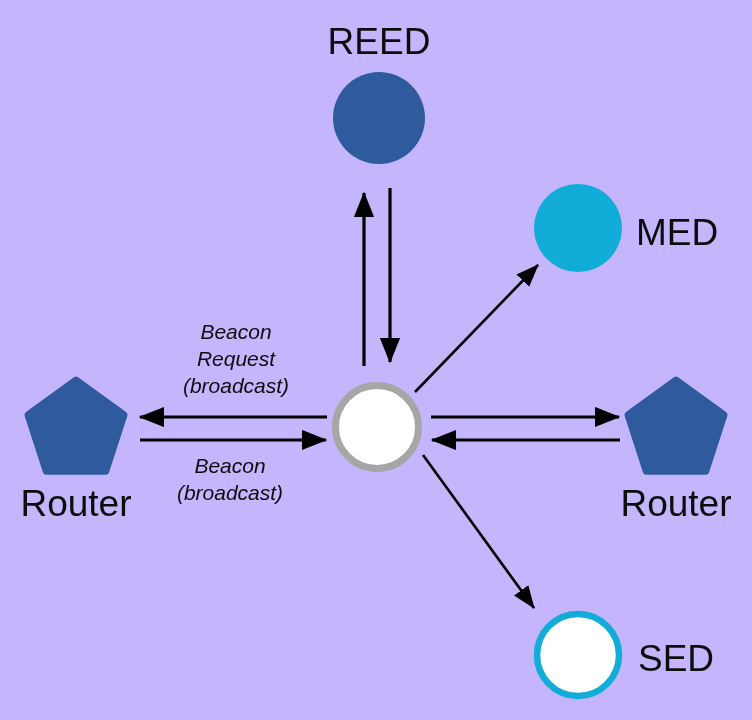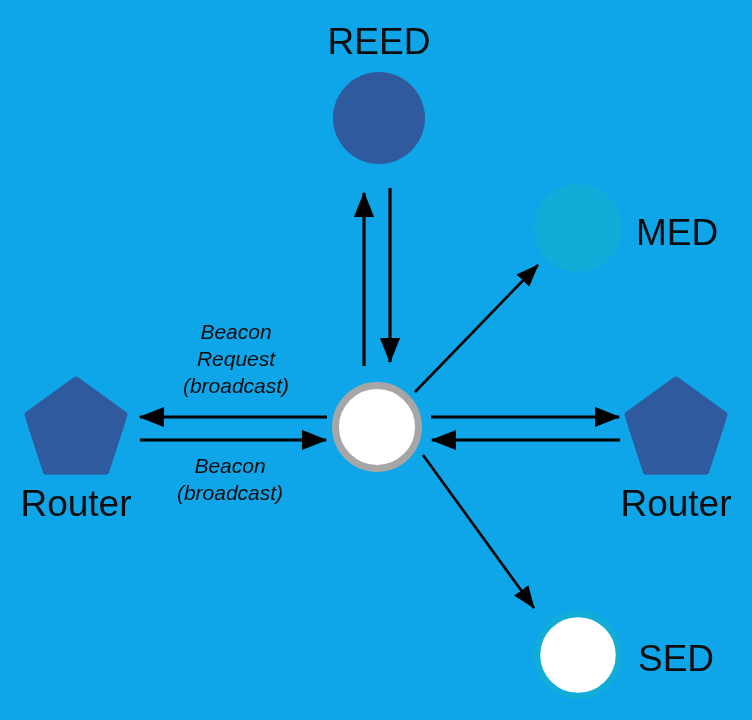--- a/index.html
+++ b/index.html
@@ -10,21 +10,21 @@
   body {
     width: 752px;
     height: 720px;
     font-family: "Liberation Sans", sans-serif;
     overflow: hidden;
   }
   #diagram-root {
     position: relative;
     width: 752px;
     height: 720px;
-    background: #0ea5e9;
+    background: #c4b5fd;
   }
   #diagram-svg {
     position: absolute;
     left: 0;
     top: 0;
     width: 752px;
     height: 720px;
     display: block;
   }
   .node-label {

